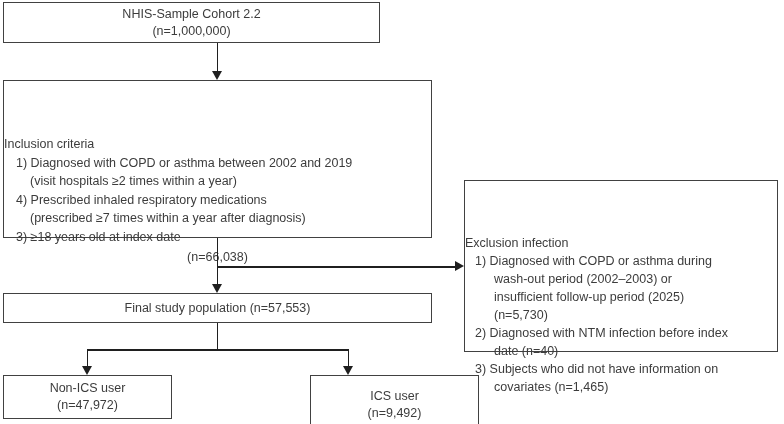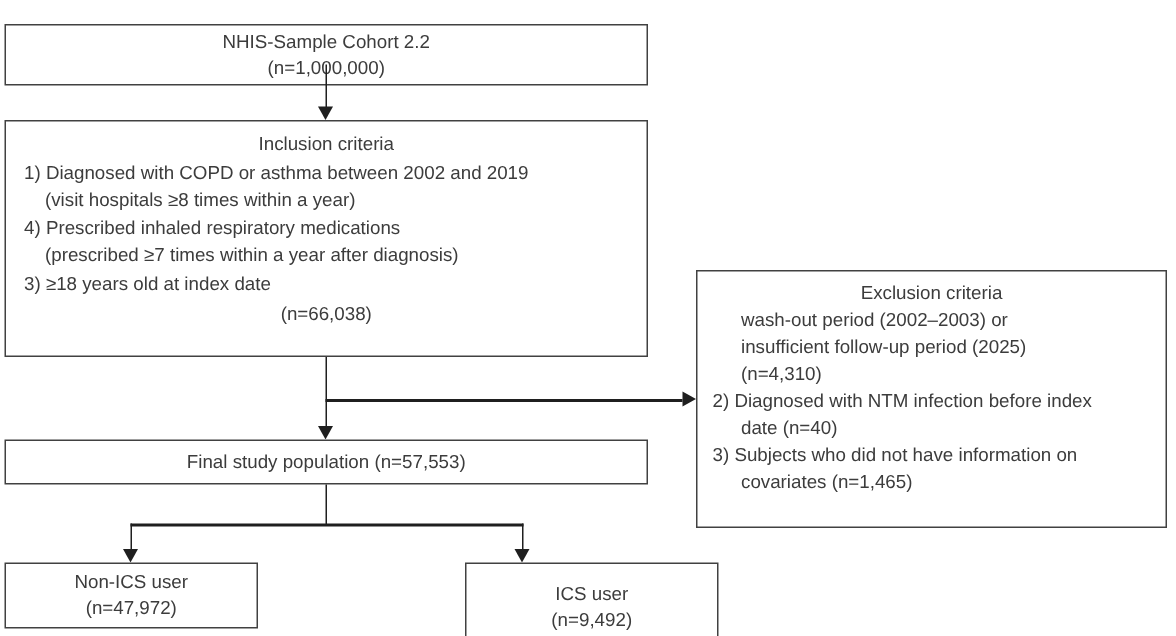--- a/index.html
+++ b/index.html
@@ -39,21 +39,21 @@
     line-height: 17px;
   }
   .single-center {
     display: flex;
     align-items: center;
     justify-content: center;
     width: 100%;
     height: 100%;
   }
   .crit-body { padding-top: 6px; }
-  .crit-title { text-align: center; line-height: 18.5px; }
+  .crit-title { text-align: left; line-height: 18.5px; margin-top: 48px; }
   .crit-line  { padding-left: 12px; line-height: 18.5px; }
   .crit-line.sub { padding-left: 26px; }
   .crit-count { text-align: center; line-height: 18.5px; margin-top: 2px; }
   .exclusion-body { padding-top: 5px; }
   .exclusion-body .crit-title { line-height: 18px; }
   .exclusion-body .crit-line { padding-left: 10px; line-height: 18px; }
   .exclusion-body .crit-line.sub { padding-left: 29px; }
   .vline, .hline { position: absolute; background: var(--line); }
   .arrow-down {
     position: absolute; width: 0; height: 0;
@@ -66,53 +66,54 @@
     border-top: 5.5px solid transparent;
     border-bottom: 5.5px solid transparent;
     border-left: 9px solid var(--line);
   }
 </style>
 </head>
 <body>
 
 <div id="flowchart">
 
-  <div class="box" style="left:3px; top:16px; width:429px; height:41px;">
+  <div class="box" style="left:3px; top:2px; width:377px; height:41px;">
     <div class="center-col">
       <div>NHIS-Sample Cohort 2.2</div>
       <div>(n=1,000,000)</div>
     </div>
   </div>
 
   <div class="vline" style="left:216.5px; top:43px; width:1.5px; height:29px;"></div>
   <div class="arrow-down" style="left:212px; top:71px;"></div>
 
   <div class="box" style="left:3px; top:80px; width:429px; height:158px;">
     <div class="crit-body">
       <div class="crit-title">Inclusion criteria</div>
       <div class="crit-line">1) Diagnosed with COPD or asthma between 2002 and 2019</div>
-      <div class="crit-line sub">(visit hospitals ≥8 times within a year)</div>
+      <div class="crit-line sub">(visit hospitals ≥2 times within a year)</div>
       <div class="crit-line">4) Prescribed inhaled respiratory medications</div>
       <div class="crit-line sub">(prescribed ≥7 times within a year after diagnosis)</div>
       <div class="crit-line">3) ≥18 years old at index date</div>
       <div class="crit-count">(n=66,038)</div>
     </div>
   </div>
 
   <div class="vline" style="left:216.5px; top:238px; width:1.5px; height:47px;"></div>
   <div class="arrow-down" style="left:212px; top:284px;"></div>
   <div class="hline" style="left:217px; top:266px; width:238px; height:1.5px;"></div>
   <div class="arrow-right" style="left:455px; top:261px;"></div>
 
   <div class="box" style="left:464px; top:180px; width:314px; height:172px;">
     <div class="exclusion-body">
-      <div class="crit-title">Exclusion criteria</div>
+      <div class="crit-title">Exclusion infection</div>
+      <div class="crit-line">1) Diagnosed with COPD or asthma during</div>
       <div class="crit-line sub">wash-out period (2002–2003) or</div>
       <div class="crit-line sub">insufficient follow-up period (2025)</div>
-      <div class="crit-line sub">(n=4,310)</div>
+      <div class="crit-line sub">(n=5,730)</div>
       <div class="crit-line">2) Diagnosed with NTM infection before index</div>
       <div class="crit-line sub">date (n=40)</div>
       <div class="crit-line">3) Subjects who did not have information on</div>
       <div class="crit-line sub">covariates (n=1,465)</div>
     </div>
   </div>
 
   <div class="box" style="left:3px; top:293px; width:429px; height:30px;">
     <div class="single-center">Final study population (n=57,553)</div>
   </div>

